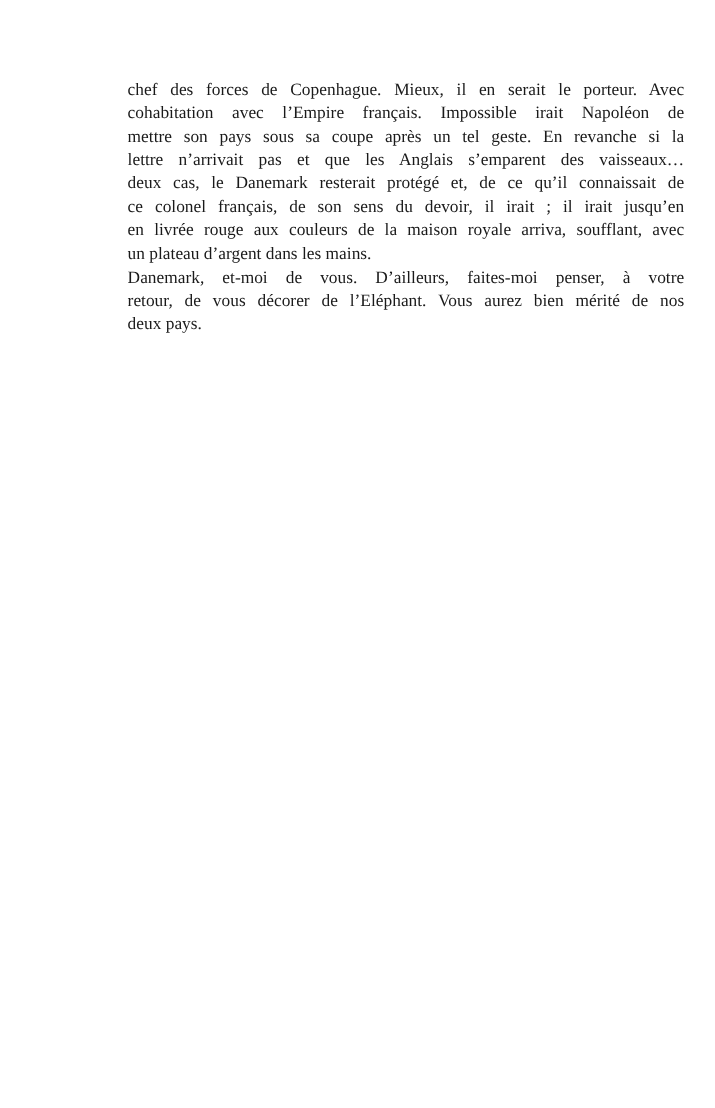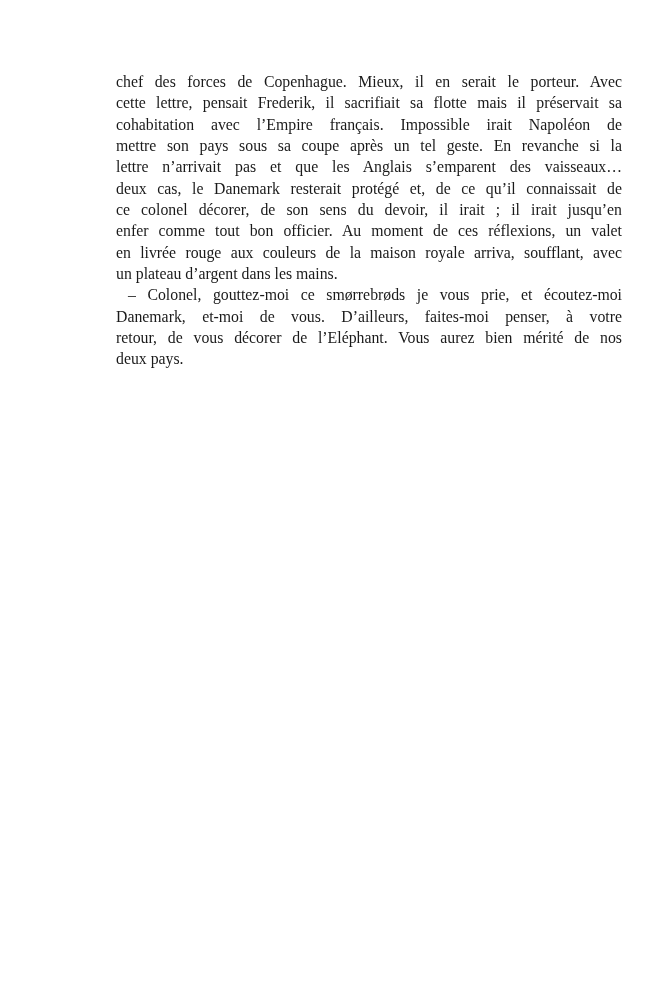--- a/index.html
+++ b/index.html
@@ -49,31 +49,28 @@
     line-height: 21px;
   }
 </style>
 </head>
 <body>
 
 <div class="page" style="background: rgb(255, 255, 255); color: rgb(26, 26, 26);">
   <div class="text-block">
       <div>
         <div class="line">chef des forces de Copenhague. Mieux, il en serait le porteur. Avec</div>
-        <div class="line">cette lettre, pensait Frederik, il sacrifiait sa flotte mais il préservait sa</div>
         <div class="line">cohabitation avec l’Empire français. Impossible irait Napoléon de</div>
         <div class="line">mettre son pays sous sa coupe après un tel geste. En revanche si la</div>
         <div class="line">lettre n’arrivait pas et que les Anglais s’emparent des vaisseaux…</div>
         <div class="line">deux cas, le Danemark resterait protégé et, de ce qu’il connaissait de</div>
-        <div class="line">ce colonel décorer, de son sens du devoir, il irait ; il irait jusqu’en</div>
-        <div class="line">enfer comme tout bon officier. Au moment de ces réflexions, un valet</div>
+        <div class="line">ce colonel français, de son sens du devoir, il irait ; il irait jusqu’en</div>
         <div class="line">en livrée rouge aux couleurs de la maison royale arriva, soufflant, avec</div>
         <div class="line last">un plateau d’argent dans les mains.</div>
       </div>
       <div>
-        <div class="line indent">– Colonel, gouttez-moi ce smørrebrøds je vous prie, et écoutez-moi</div>
         <div class="line">Danemark, et-moi de vous. D’ailleurs, faites-moi penser, à votre</div>
         <div class="line">retour, de vous décorer de l’Eléphant. Vous aurez bien mérité de nos</div>
         <div class="line last">deux pays.</div>
       </div>
     </div>
   <div class="page-number">153</div>
 </div>
 
 </body></html>

